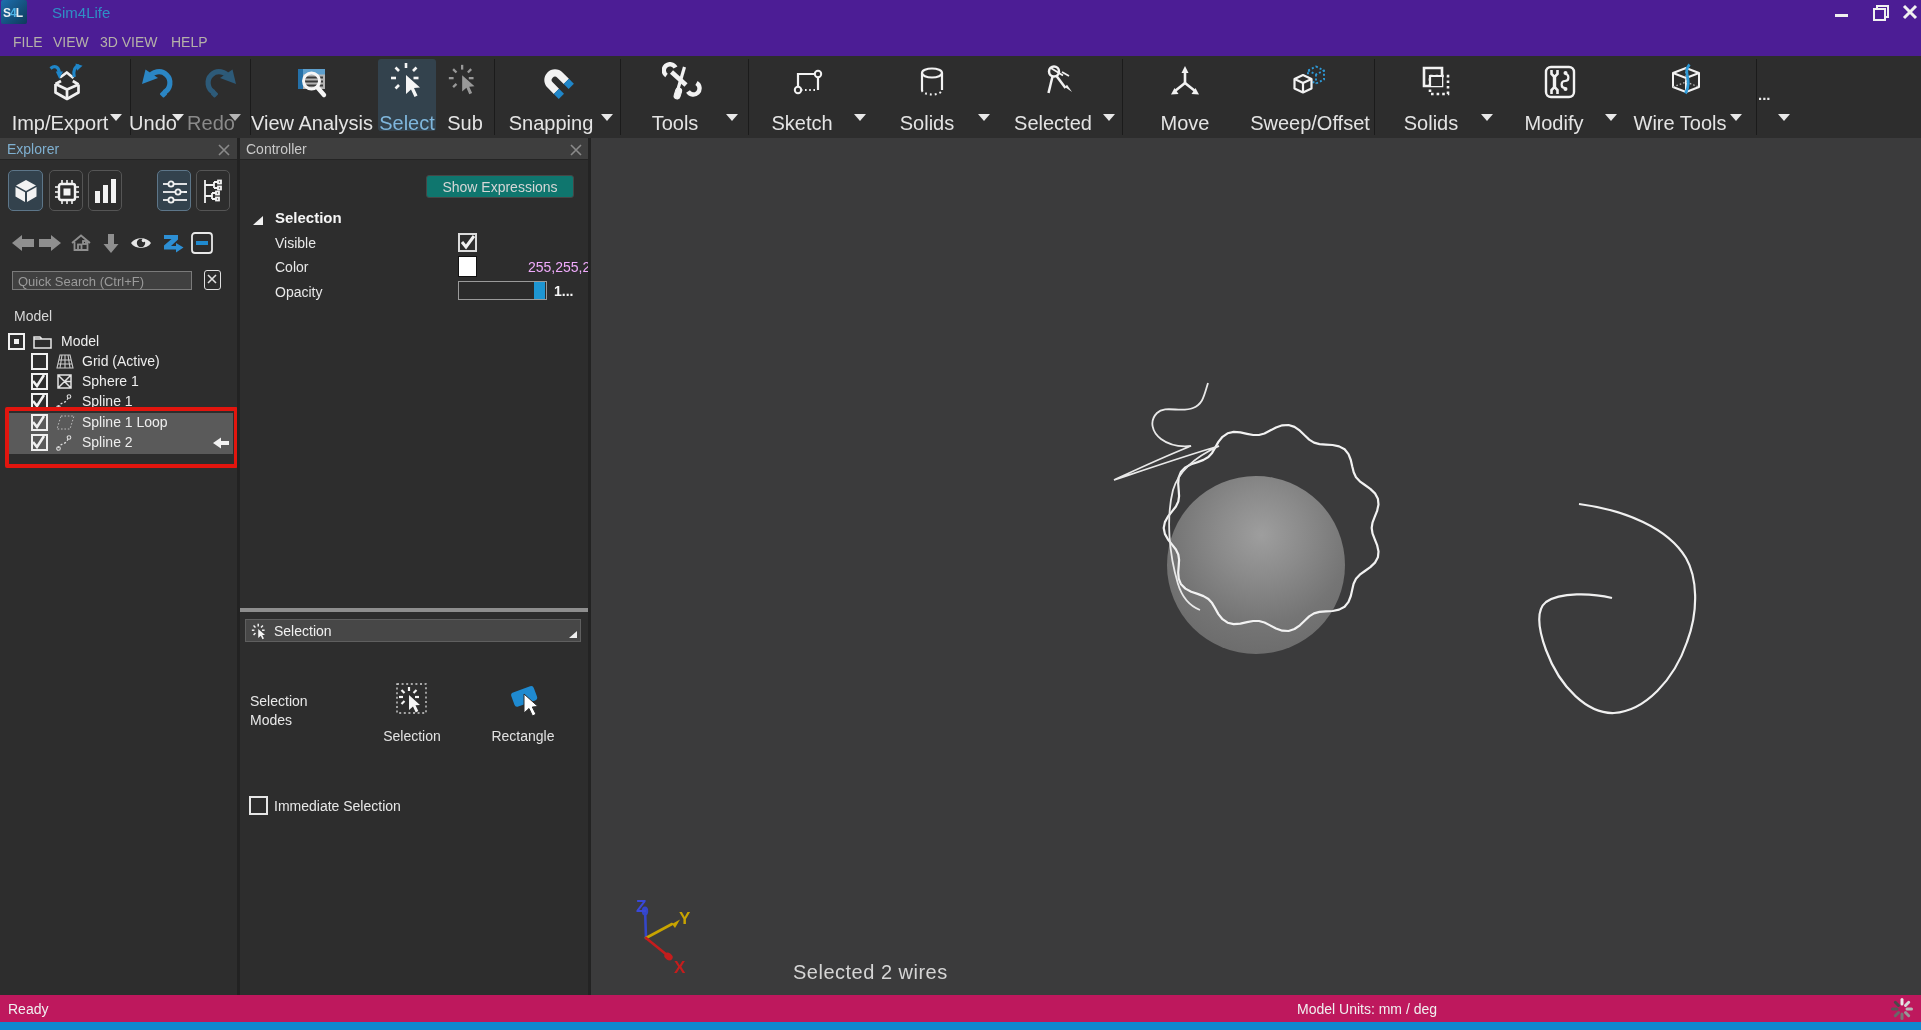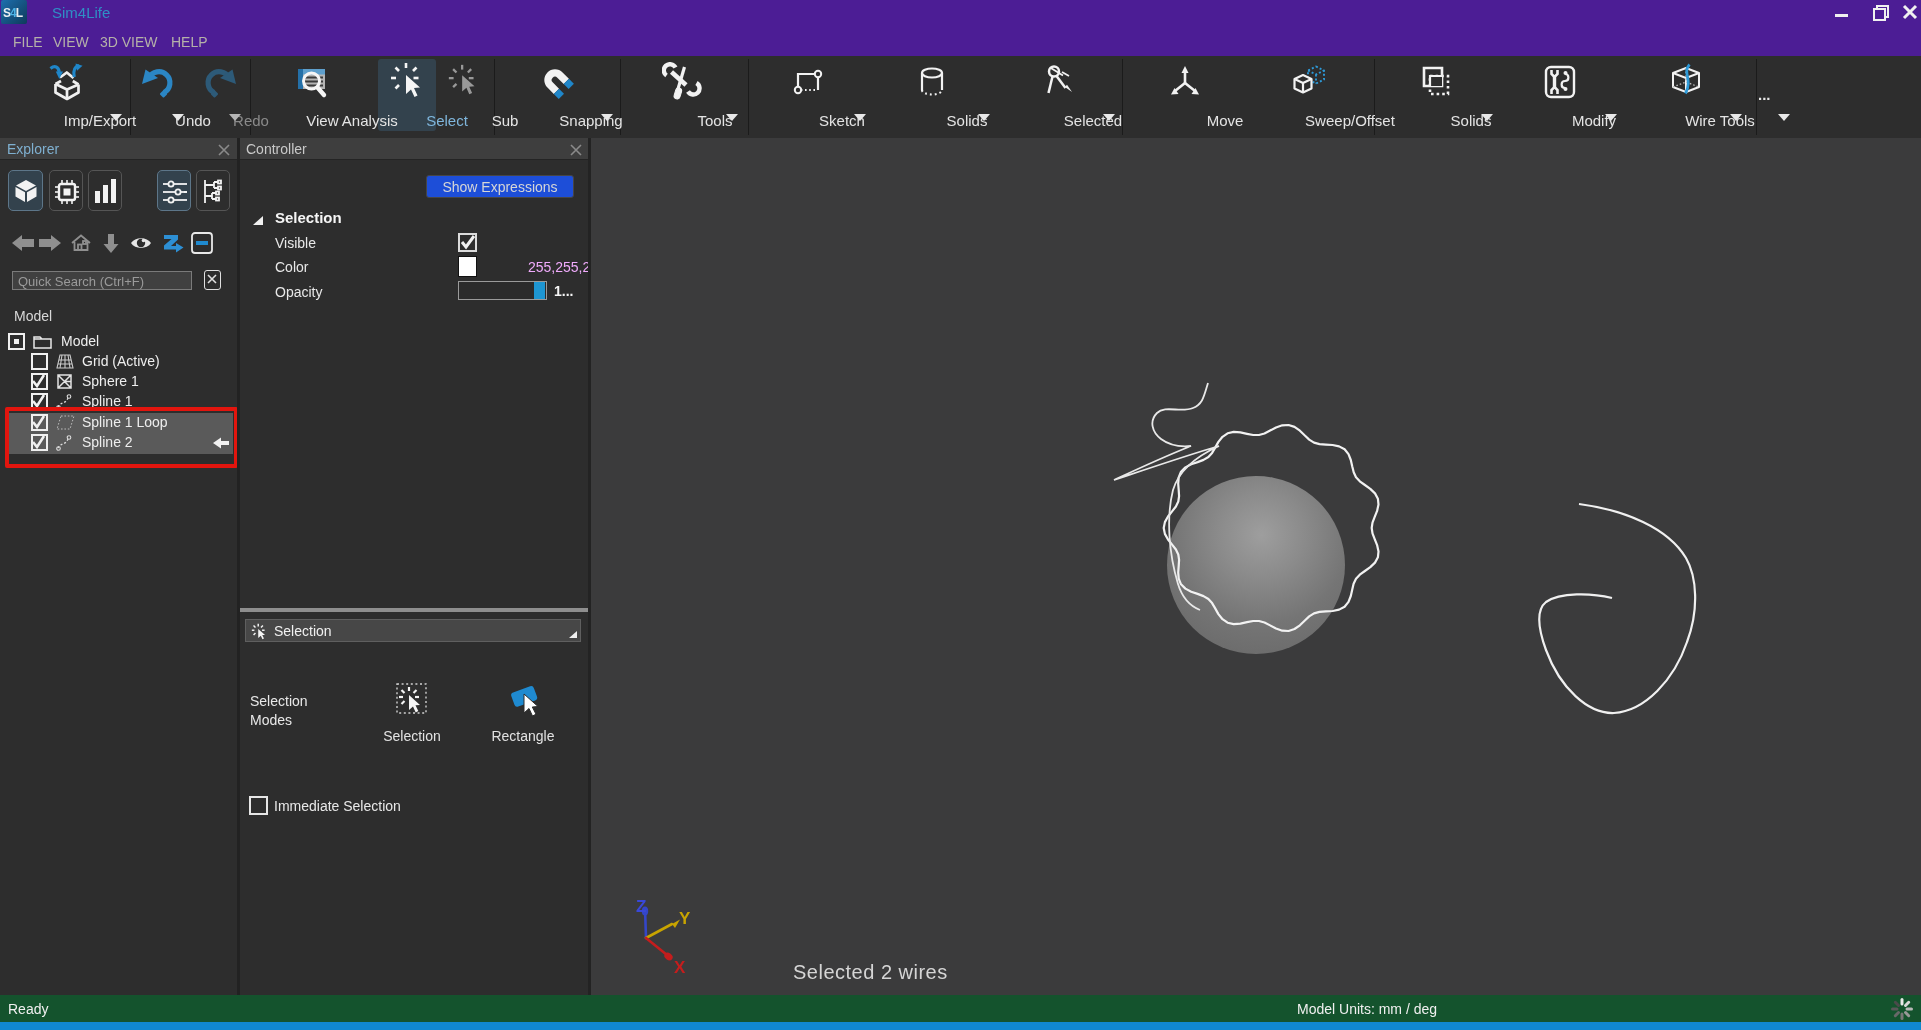--- a/index.html
+++ b/index.html
@@ -2,30 +2,30 @@
 <html><head>
 <meta charset="utf-8">
 <style>
   * { margin:0; padding:0; box-sizing:border-box; }
   html,body { width:1921px; height:1030px; overflow:hidden; background:#0d0d0d;
     font-family:"Liberation Sans", sans-serif; }
   .abs { position:absolute; }
   #titlebar { position:absolute; left:0; top:0; width:1921px; height:56px; background:#4c1d95; }
   #toolbar { position:absolute; left:0; top:56px; width:1921px; height:82px; background:#2d2d2d; }
   .tsep { position:absolute; top:3px; width:1px; height:76px; background:#1b1b1b; }
-  .tlabel { position:absolute; top:56px; font-size:15px; color:#e4e4e4; white-space:nowrap; transform:translateX(-50%);margin-left:40px; }
+  .tlabel { position:absolute; top:56px; font-size:20px; color:#e4e4e4; white-space:nowrap; transform:translateX(-50%); }
   .caret { position:absolute; width:0; height:0; border-left:6px solid transparent; border-right:6px solid transparent; border-top:7px solid #e8e8e8; }
   .ticon { position:absolute; }
   #mainrow { position:absolute; left:0; top:138px; width:1921px; height:857px; background:#222; }
   .panel { position:absolute; top:0; height:857px; background:#2d2d2d; }
   .phead { position:absolute; left:0; top:0; width:100%; height:22px; background:#3e3e3e; border-bottom:1px solid #242424; }
   .tree-row { position:absolute; height:20px; font-size:14px; color:#eeeeee; white-space:nowrap; }
   .cb { position:absolute; width:17px; height:17px; border:2px solid #f0f0f0; background:transparent; }
   #viewport { position:absolute; left:591px; top:0; width:1330px; height:857px; background:#3b3b3c; }
-  #statusbar { position:absolute; left:0; top:995px; width:1921px; height:27px; background:#14532d; }
+  #statusbar { position:absolute; left:0; top:995px; width:1921px; height:27px; background:#be185d; }
   #bluebar { position:absolute; left:0; top:1022px; width:1921px; height:8px; background:#1088cf; }
 </style>
 </head>
 <body>
 <div id="titlebar">
 
   <div class="abs" style="left:1px; top:0px; width:26px; height:24px; background:linear-gradient(135deg,#1d6fae 0%,#15527f 55%,#0e3a5c 100%); border-radius:2px;">
     <div class="abs" style="left:2px; top:6px; font-size:12px; font-weight:bold; color:#e8eef2; letter-spacing:-1px;">S<span style="color:#4db3e6;">4</span>L</div>
   </div>
   <div class="abs" style="left:52px; top:4px; font-size:15px; color:#2f8fc5;">Sim4Life</div>
@@ -420,21 +420,21 @@
     <div class="abs" style="left:5px; top:269px; width:233px; height:61px; border:4px solid #e2150e; border-radius:2px;"></div>
   </div>
   <div style="position:absolute; left:237px; top:0; width:3px; height:857px; background:#222222;"></div>
   <div id="controller" class="panel" style="left:240px; width:351px;">
     <div class="phead">
       <div class="abs" style="left:6px; top:3px; font-size:14px; color:#c9c9c9;">Controller</div>
       <svg class="abs" style="left:330px; top:6px;" width="12" height="12">
           <path d="M1,1 L11,11 M11,1 L1,11" stroke="#8a8a8a" stroke-width="1.6"></path>
         </svg>
     </div>
-    <div class="abs" style="left:186px; top:37px; width:148px; height:23px; background:#1d4ed8; border:1px solid #464646; border-radius:3px; text-align:center; font-size:14px; color:#d6d6d6; line-height:22px;">Show Expressions</div>
+    <div class="abs" style="left:186px; top:37px; width:148px; height:23px; background:#0f766e; border:1px solid #464646; border-radius:3px; text-align:center; font-size:14px; color:#d6d6d6; line-height:22px;">Show Expressions</div>
     <svg class="abs" style="left:12px; top:78px;" width="12" height="10">
         <polygon points="11,0 11,9 1,9" fill="#f0f0f0"></polygon>
       </svg>
     <div class="abs" style="left:35px; top:71px; font-size:15px; font-weight:bold; color:#f5f5f5;">Selection</div>
     <div class="abs" style="left:35px; top:97px; font-size:14px; color:#e8e8e8;">Visible</div>
     <div class="cb" style="left:218px; top:95px; width:19px; height:19px; border-color:#dcdcdc;"></div>
     <svg class="abs" style="left:218px; top:94px;" width="20" height="20" viewBox="0 0 20 20">
         <path d="M4,10 L8,15 L16,4" stroke="#f0f0f0" stroke-width="3" fill="none"></path>
       </svg>
     <div class="abs" style="left:35px; top:121px; font-size:14px; color:#e8e8e8;">Color</div>

